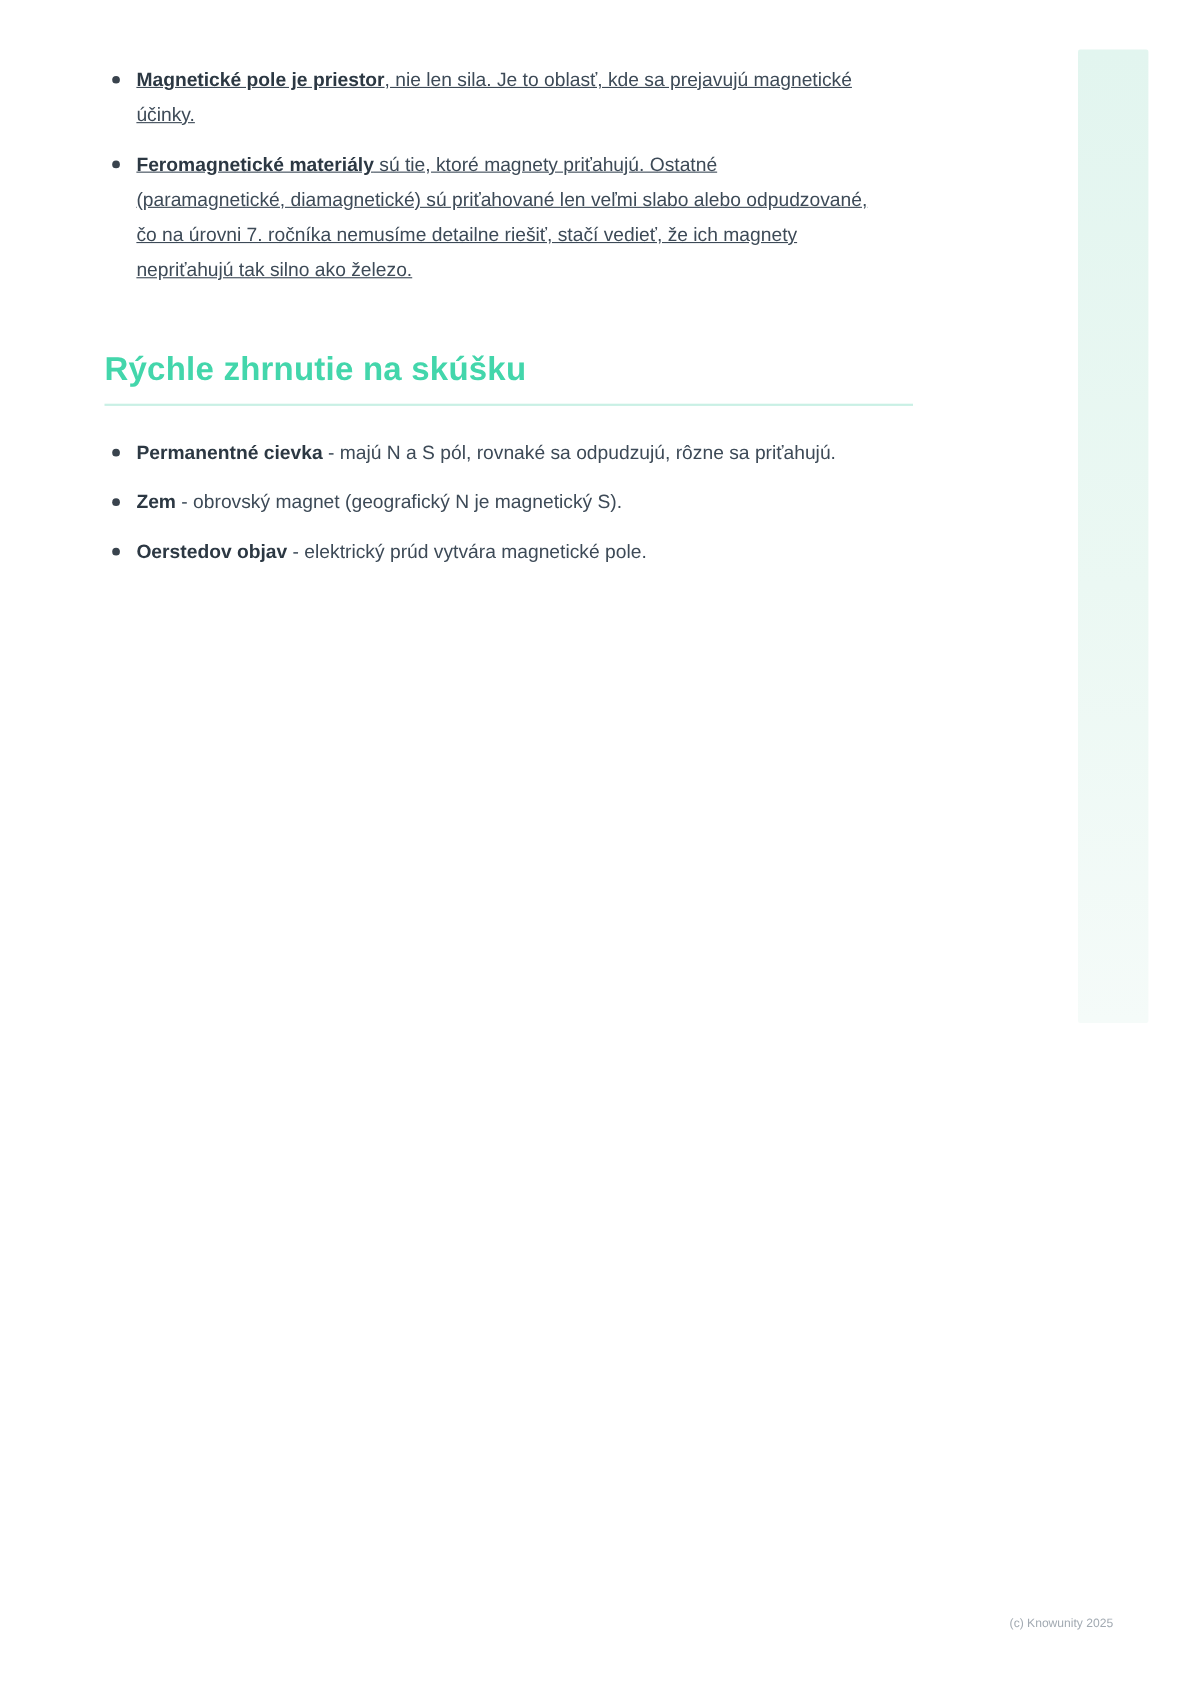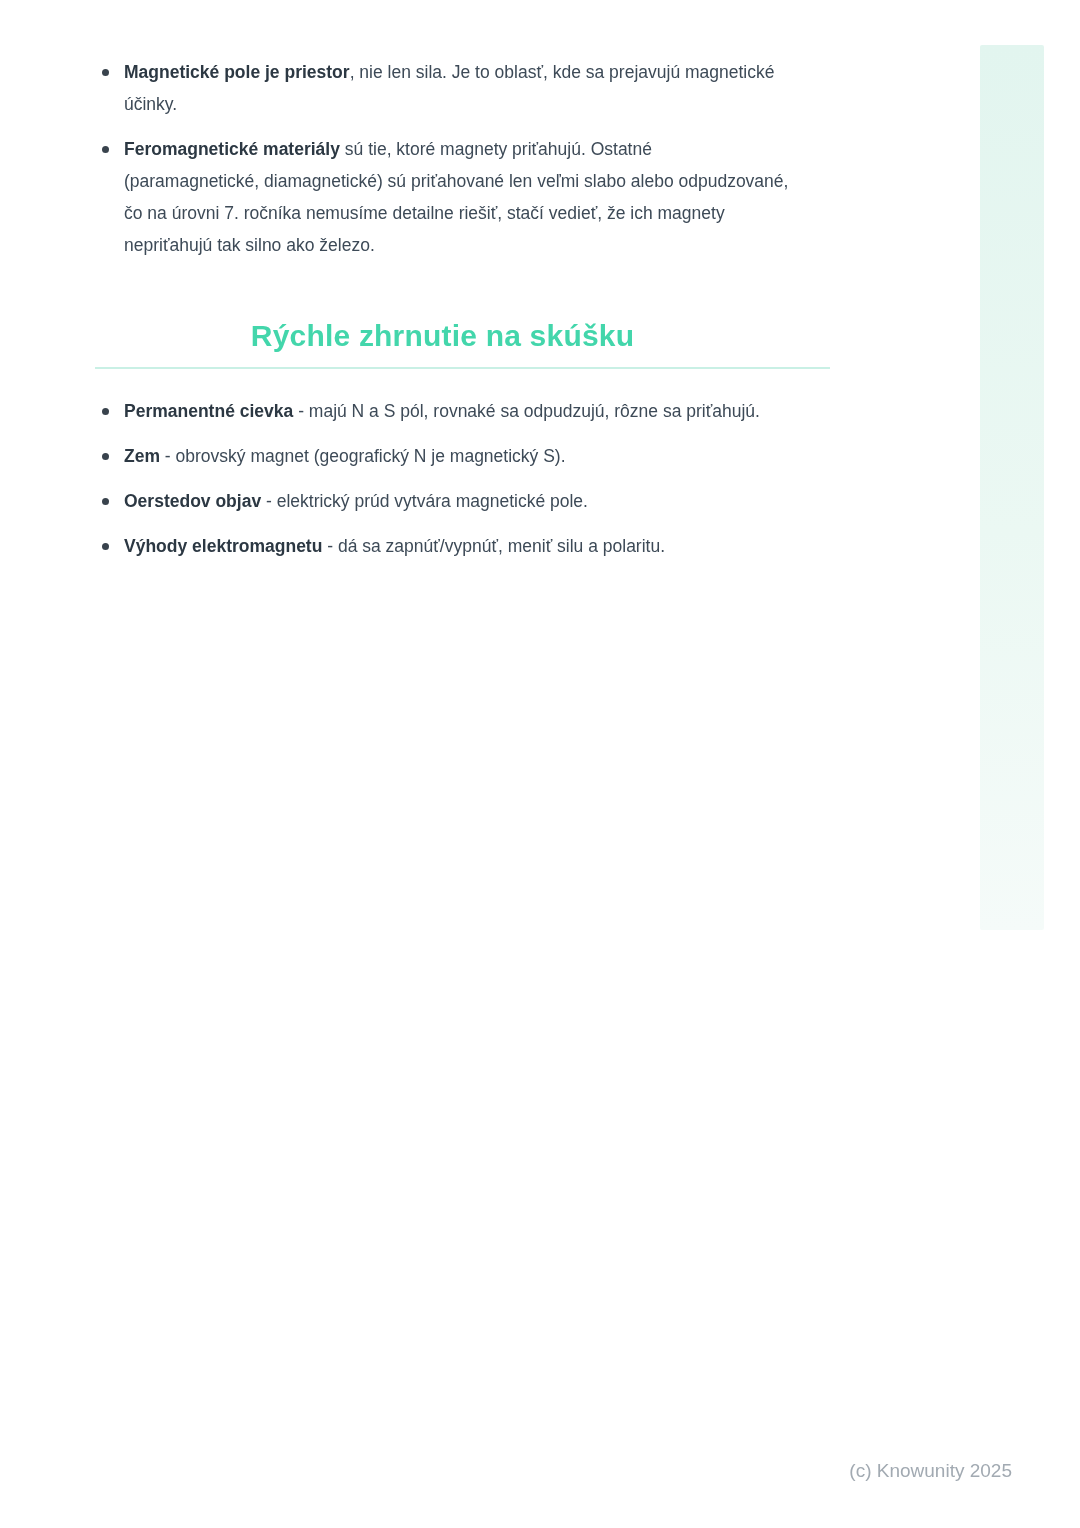--- a/index.html
+++ b/index.html
@@ -57,37 +57,36 @@
     font-weight: bold;
     color: #2c3843;
   }
   .section-title {
     font-size: 30px;
     font-weight: bold;
     color: #43d6ab;
     margin-top: 58px;
     margin-left: 0;
     letter-spacing: 0.2px;
-    text-align: center;
   }
   .section-divider {
     height: 2px;
     width: 735px;
     background: #c9f0e5;
     margin-top: 14px;
     margin-bottom: 26px;
     border: none;
   }
-  .intro-list { margin-top: 4px; }
+  .intro-list { margin-top: 4px; text-decoration: underline; }
   .summary-list { margin-top: 0; }
   .footer-copyright {
     position: absolute;
     right: 68px;
     bottom: 46px;
-    font-size: 19px;
+    font-size: 11px;
     color: #a2aab2;
   }
 </style>
 </head>
 <body>
 
 <div class="page">
 
   <div class="deco-stripe"></div>
 
@@ -108,22 +107,19 @@
     <ul class="bullets summary-list">
       <li>
         <span class="b">Permanentné cievka</span><span> - majú N a S pól, rovnaké sa odpudzujú, rôzne sa priťahujú.</span>
       </li>
       <li>
         <span class="b">Zem</span><span> - obrovský magnet (geografický N je magnetický S).</span>
       </li>
       <li>
         <span class="b">Oerstedov objav</span><span> - elektrický prúd vytvára magnetické pole.</span>
       </li>
-      <li>
-        <span class="b">Výhody elektromagnetu</span><span> - dá sa zapnúť/vypnúť, meniť silu a polaritu.</span>
-      </li>
     </ul>
 
   </div>
 
   <div class="footer-copyright">(c) Knowunity 2025</div>
 
 </div>
 
 </body></html>

